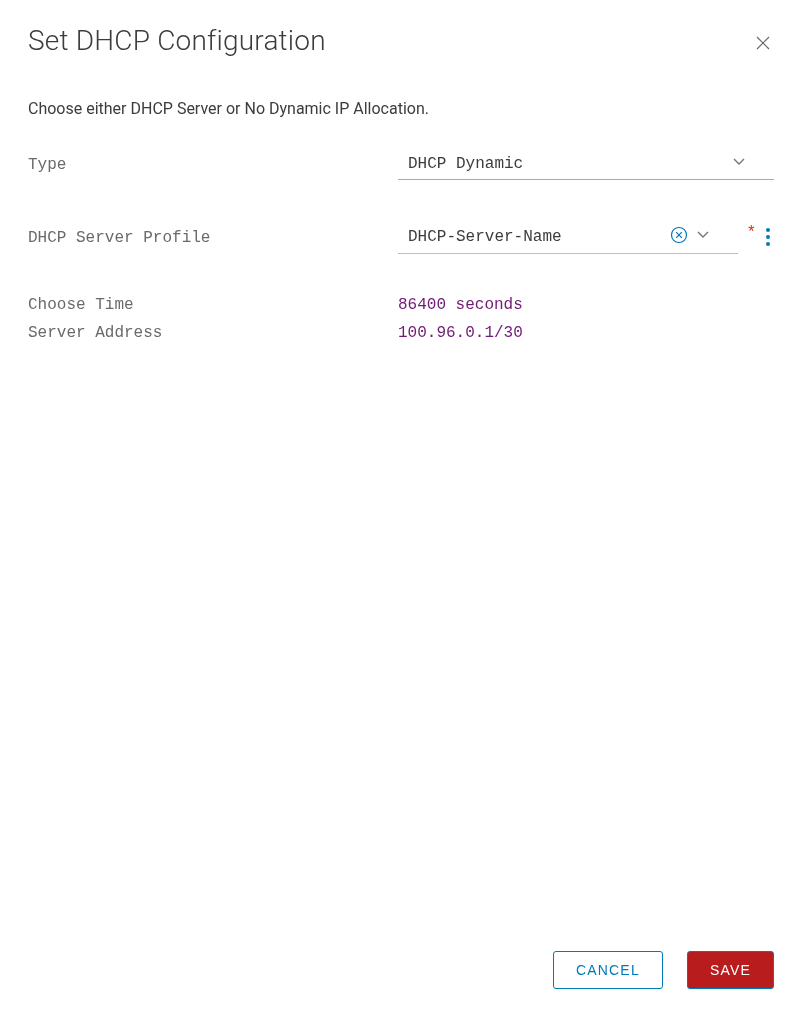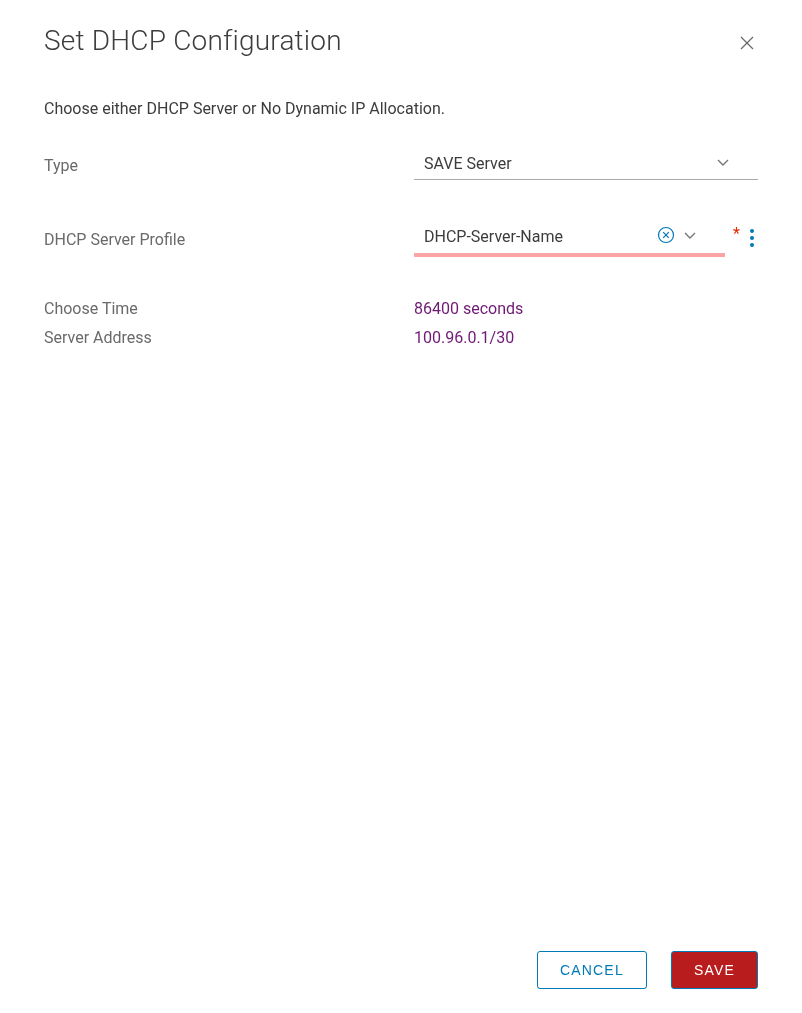--- a/index.html
+++ b/index.html
@@ -11,21 +11,21 @@
       font-family: -apple-system, BlinkMacSystemFont, "Segoe UI", Roboto, "Helvetica Neue", Arial, sans-serif;
       background: #ffffff;
       width: 802px;
       height: 1013px;
       position: relative;
       color: #3c3c3c;
     }
     .modal {
       width: 100%;
       height: 100%;
-      padding: 24px 44px;
+      padding: 24px 28px;
       display: flex;
       flex-direction: column;
     }
     .header {
       display: flex;
       justify-content: space-between;
       align-items: flex-start;
       margin-bottom: 42px;
     }
     .title {
@@ -49,20 +49,21 @@
       width: 14px;
       height: 14px;
     }
     .instruction {
       font-size: 16px;
       color: #3c3c3c;
       margin-bottom: 32px;
     }
     .form-body {
       flex: 1;
+      font-family: Liberation Mono, monospace;
     }
     .form-row {
       display: flex;
       align-items: center;
       margin-bottom: 20px;
     }
     .form-row.wide-gap {
       margin-bottom: 42px;
     }
     .form-label {
@@ -84,21 +85,21 @@
     .select-control {
       flex: 1;
       position: relative;
       border-bottom: 1px solid #aaaaaa;
       padding: 4px 28px 6px 10px;
       cursor: pointer;
       display: flex;
       align-items: center;
     }
     .select-control.active {
-      border-bottom: 4px solid #fca5a5;
+      border-bottom: 1px solid #fca5a5;
     }
     .select-value {
       font-size: 16px;
       color: #3c3c3c;
       flex: 1;
     }
     .chevron-down {
       width: 14px;
       height: 14px;
       color: #767676;
@@ -190,21 +191,21 @@
   </div>
 
   <p class="instruction">Choose either DHCP Server or No Dynamic IP Allocation.</p>
 
   <div class="form-body">
 
     <div class="form-row wide-gap">
       <div class="form-label">Type</div>
       <div class="form-control-wrap">
         <div class="select-control">
-          <span class="select-value">SAVE Server</span>
+          <span class="select-value">DHCP Dynamic</span>
           <span>
             <svg class="chevron-down" viewBox="0 0 14 14" fill="none" stroke="currentColor" stroke-width="1.4">
               <polyline points="2,5 7,10 12,5"></polyline>
             </svg>
           </span>
         </div>
       </div>
     </div>
 
     <div class="form-row wide-gap">

